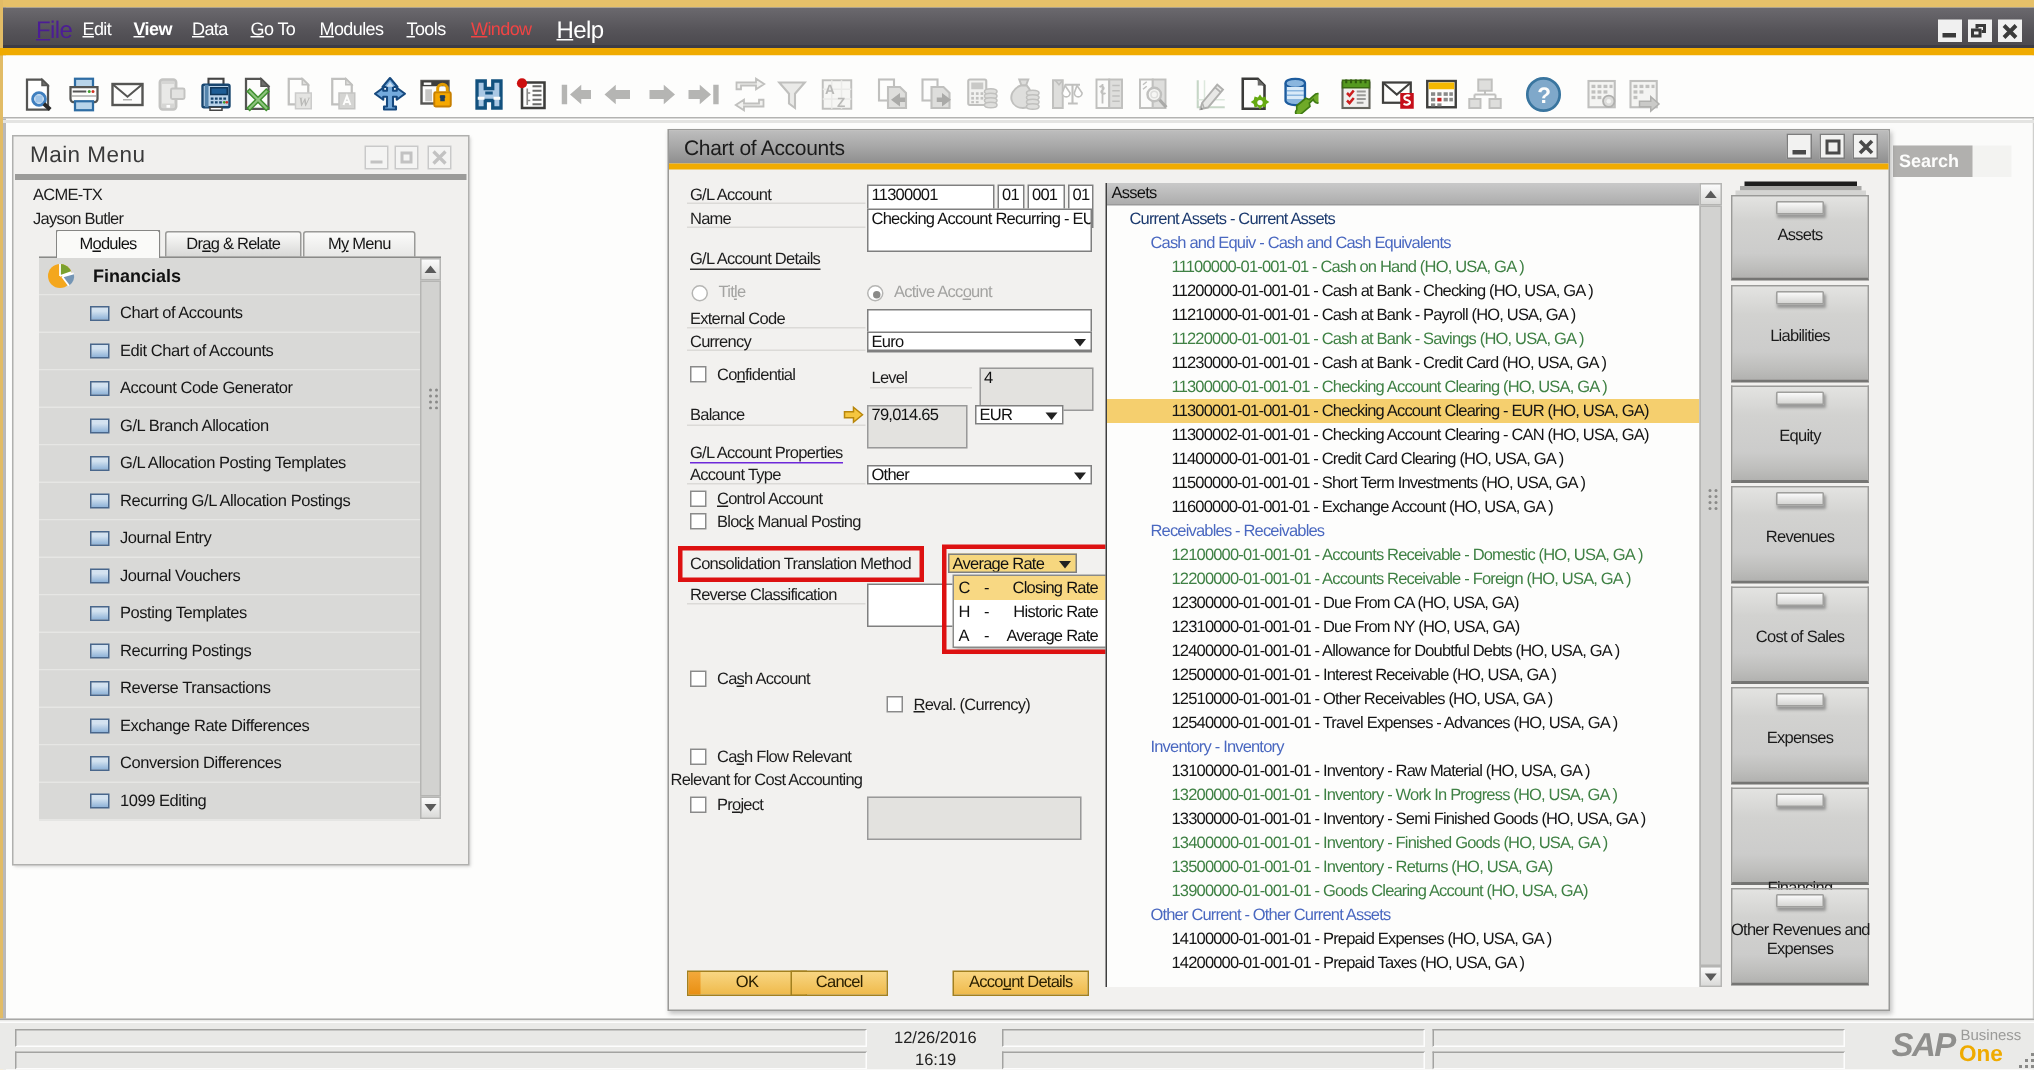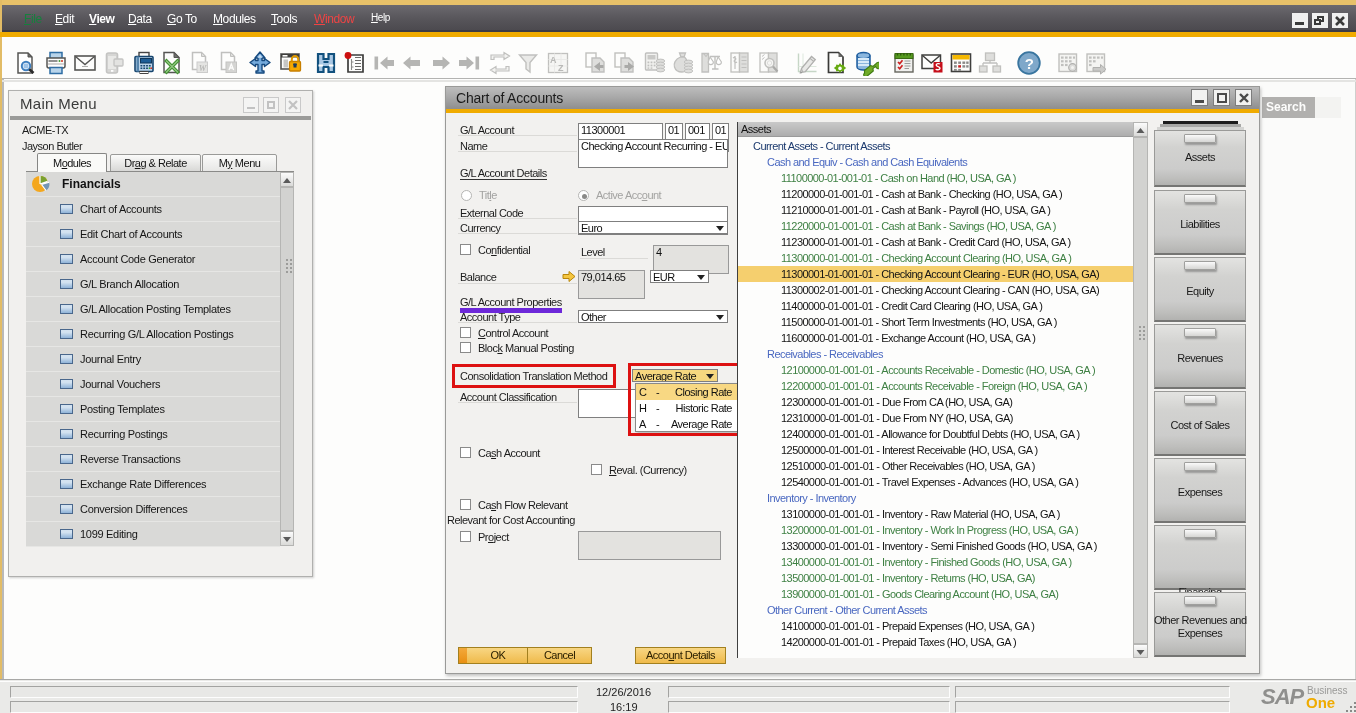--- a/index.html
+++ b/index.html
@@ -21,29 +21,29 @@
 .handle{position:absolute;left:29px;top:3px;width:32px;height:9px;background:linear-gradient(#fafafa,#d6d6d4);border:1px solid #9f9f9d;border-radius:1px;box-shadow:1px 2px 2px rgba(110,110,110,.6);}
 .mmrow{position:absolute;left:26px;width:254px;height:25px;background:#d9d9d7;border-bottom:1px solid #e6e6e4;font-size:11px;color:#161616;line-height:25px;letter-spacing:-0.3px;}
 .statf{position:absolute;height:12px;background:#e8e8e6;border:1px solid;border-color:#a3a3a1 #fdfdfd #fdfdfd #a3a3a1;}
 </style></head><body>
 
 <div class="abs" style="left:0;top:0;width:1356px;height:5px;background:#e7c169;"></div>
 <div class="abs" style="left:0;top:0;width:2px;height:713px;background:#e2bc66;"></div>
 <div class="abs" style="left:2px;top:5px;width:2px;height:708px;background:#b9b9b9;"></div>
 <div class="abs" style="left:1355px;top:5px;width:1px;height:708px;background:#cfcfcd;"></div>
 <div class="abs" style="left:2px;top:5px;width:1354px;height:27px;background:linear-gradient(#6b696e,#565459 60%,#4c4a4f);border-bottom:2px solid #3d3c45;"></div>
-<div class="abs" style="left:24px;top:12px;font-size:12px;color:#15803d;letter-spacing:-0.4px;"><u>F</u>ile</div>
+<div class="abs" style="left:24px;top:12px;font-size:16px;color:#4c1d95;letter-spacing:-0.4px;"><u>F</u>ile</div>
 <div class="abs" style="left:55px;top:12px;font-size:12px;color:#fff;letter-spacing:-0.4px;"><u>E</u>dit</div>
 <div class="abs" style="left:89px;top:12px;font-size:12px;color:#fff;letter-spacing:-0.4px;font-weight:bold;"><u>V</u>iew</div>
 <div class="abs" style="left:128px;top:12px;font-size:12px;color:#fff;letter-spacing:-0.4px;"><u>D</u>ata</div>
 <div class="abs" style="left:167px;top:12px;font-size:12px;color:#fff;letter-spacing:-0.4px;"><u>G</u>o To</div>
 <div class="abs" style="left:213px;top:12px;font-size:12px;color:#fff;letter-spacing:-0.4px;"><u>M</u>odules</div>
 <div class="abs" style="left:271px;top:12px;font-size:12px;color:#fff;letter-spacing:-0.4px;"><u>T</u>ools</div>
 <div class="abs" style="left:314px;top:12px;font-size:12px;color:#ef4444;letter-spacing:-0.4px;"><u>W</u>indow</div>
-<div class="abs" style="left:371px;top:12px;font-size:10px;color:#fff;letter-spacing:-0.4px;"><u>H</u>elp</div>
+<div class="abs" style="left:371px;top:12px;font-size:16px;color:#fff;letter-spacing:-0.4px;"><u>H</u>elp</div>
 <div class="abs" style="left:1292px;top:13px;width:16px;height:15px;background:#f0f0f0;">
     <div class="abs" style="left:3px;top:9px;width:9px;height:3px;background:#3a3a3a;"></div>
   </div>
 <div class="abs" style="left:1312px;top:13px;width:16px;height:15px;background:#f0f0f0;">
     <div class="abs" style="left:5px;top:3px;width:7px;height:6px;border:2px solid #3a3a3a;"></div>
     <div class="abs" style="left:2px;top:6px;width:7px;height:6px;border:2px solid #3a3a3a;background:#f0f0f0;"></div>
   </div>
 <div class="abs" style="left:1332px;top:13px;width:16px;height:15px;background:#f0f0f0;">
     <svg class="abs" style="left:2px;top:2px;" width="12" height="12">
       <path d="M2 2 L10 10 M10 2 L2 10" stroke="#3a3a3a" stroke-width="2.6"></path>
@@ -465,32 +465,32 @@
 <div class="ulrow" style="left:580px;top:246px;width:68px;height:13px;"></div>
 <div class="lbl" style="left:581px;top:246px;">Level</div>
 <div class="fld dis" style="left:653px;top:245px;width:76px;">4</div>
 <div class="ulrow" style="left:458px;top:271px;width:119px;height:13px;"></div>
 <div class="lbl" style="left:460px;top:271px;">Balance</div>
 <svg class="abs" style="left:562px;top:270px;" width="14" height="13" viewBox="0 0 14 13">
     <path d="M1 4.5 L7 4.5 L7 1.5 L13 6.5 L7 11.5 L7 8.5 L1 8.5 Z" fill="#f5c63f" stroke="#b8860b" stroke-width="1"></path>
   </svg>
 <div class="fld dis" style="left:578px;top:270px;width:67px;">79,014.65</div>
 <div class="combo" style="left:650px;top:270px;width:59px;">EUR<div class="carr"></div></div>
-<div class="lbl" style="left:460px;top:296px;border-bottom:5px solid #6d28d9;">G/L Account Properties</div>
+<div class="lbl" style="left:460px;top:296px;border-bottom:1px solid #6d28d9;">G/L Account Properties</div>
 <div class="ulrow" style="left:458px;top:310px;width:119px;height:13px;"></div>
 <div class="lbl" style="left:460px;top:311px;">Account Type</div>
 <div class="combo" style="left:578px;top:310px;width:150px;">Other<div class="carr"></div></div>
 <div class="cb" style="left:460px;top:327px;"></div>
 <div class="lbl" style="left:478px;top:327px;"><u>C</u>ontrol Account</div>
 <div class="cb" style="left:460px;top:342px;"></div>
 <div class="lbl" style="left:478px;top:342px;">Bloc<u>k</u> Manual Posting</div>
 <div class="abs" style="left:452px;top:364px;width:164px;height:24px;border:3px solid #dd1111;background:#f2f1ef;"></div>
 <div class="lbl" style="left:460px;top:370px;">Consolidation Translation Method</div>
 <div class="ulrow" style="left:458px;top:390px;width:119px;height:13px;"></div>
-<div class="lbl" style="left:460px;top:391px;">Account Classification</div>
+<div class="lbl" style="left:460px;top:391px;">Reverse Classification</div>
 <div class="fld" style="left:578px;top:389px;width:150px;"></div>
 <div class="combo" style="left:632px;top:369px;width:86px;background:#f6d77f;">Average Rate<div class="carr"></div></div>
 <div class="abs" style="left:635px;top:383px;width:107px;height:49px;background:#fff;border:1px solid #8a8a88;box-shadow:2px 2px 3px rgba(100,100,100,.4);"></div>
 <div class="abs" style="left:636px;top:384px;width:105px;height:16px;background:#f8d883;font-size:11px;line-height:16px;color:#111;letter-spacing:-0.5px;">
     <span style="position:absolute;left:3px;">C</span>
     <span style="position:absolute;left:20px;">-</span>
     <span style="position:absolute;right:9px;">Closing Rate</span>
   </div>
 <div class="abs" style="left:636px;top:400px;width:105px;height:16px;font-size:11px;line-height:16px;color:#111;letter-spacing:-0.5px;">
     <span style="position:absolute;left:3px;">H</span>

